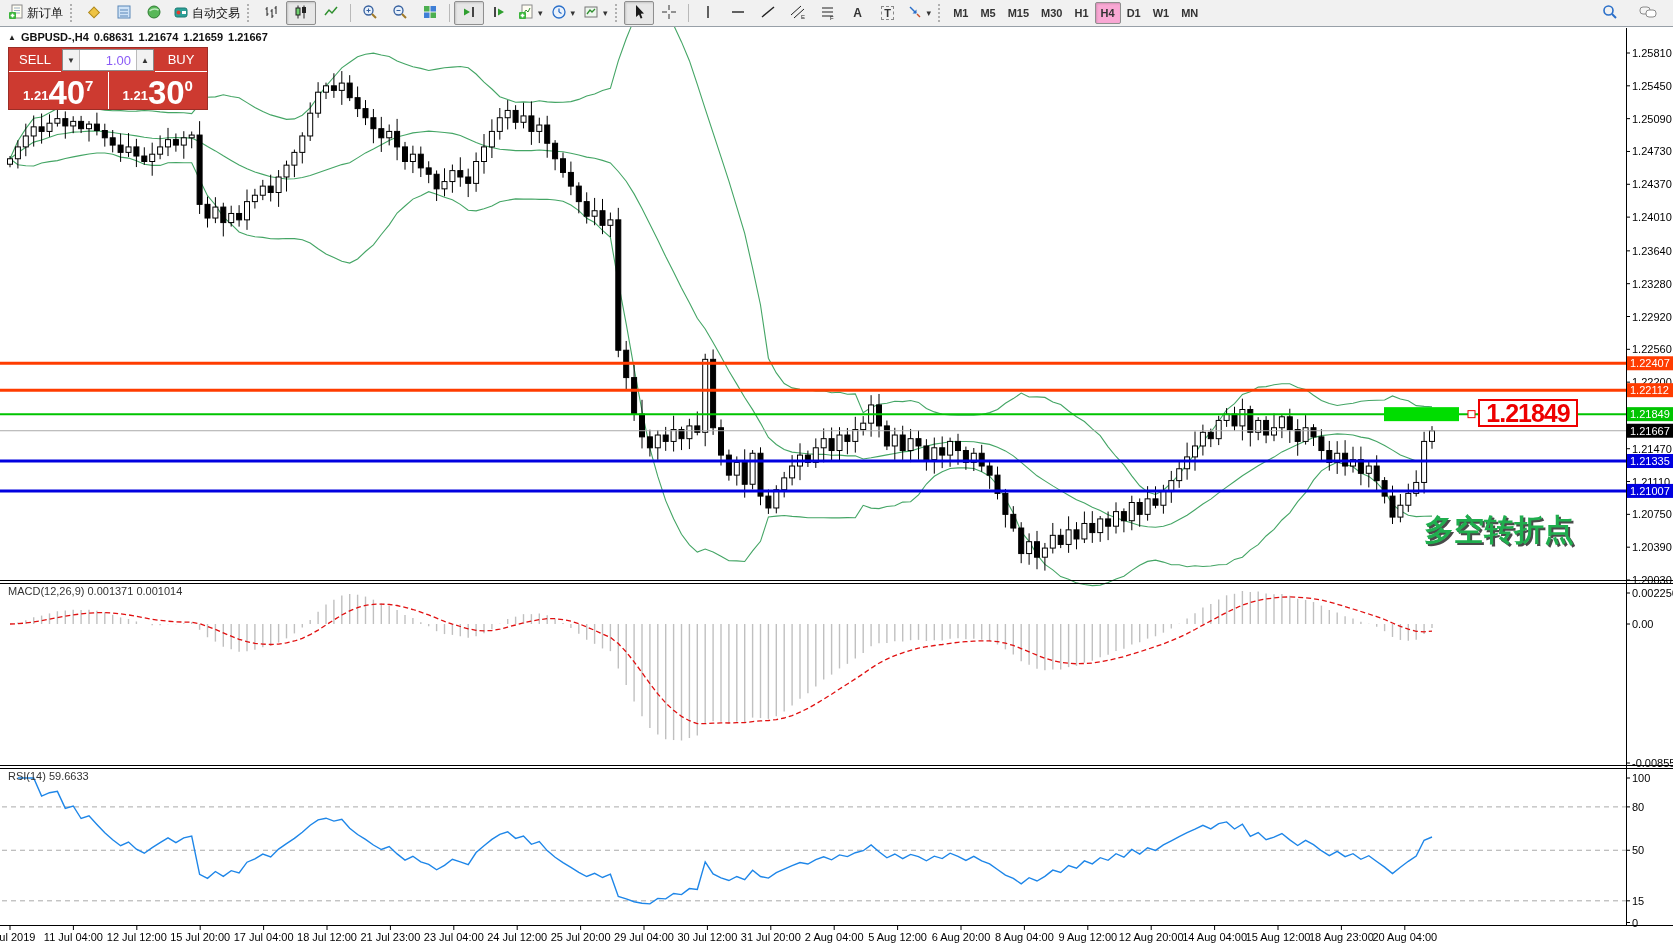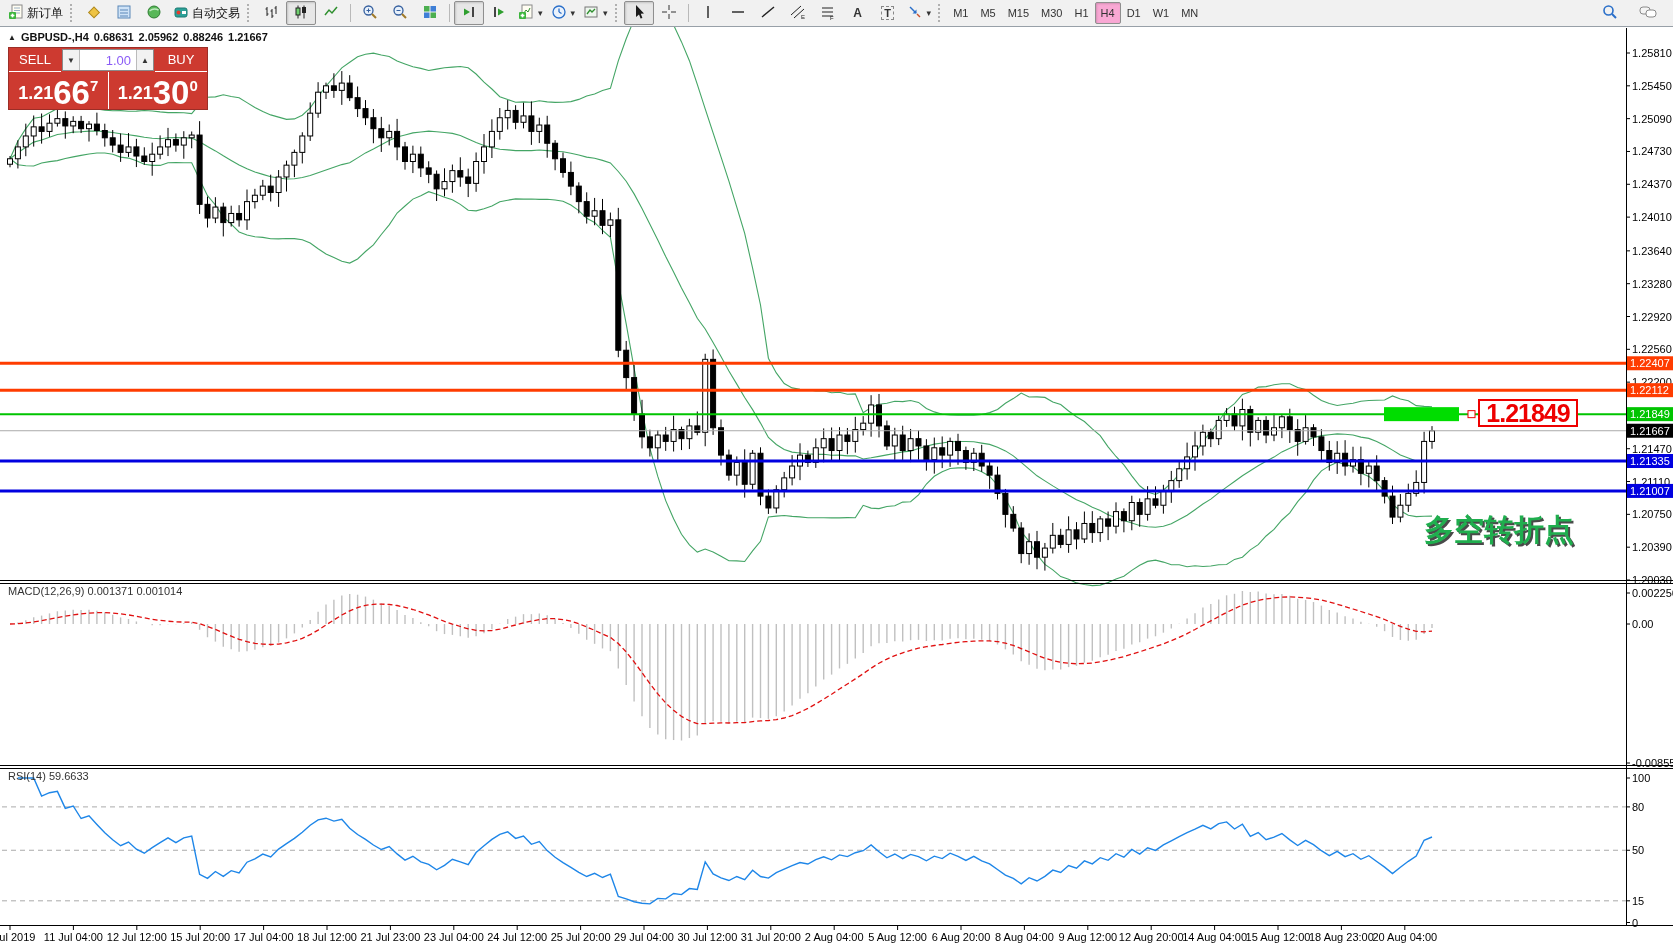--- a/index.html
+++ b/index.html
@@ -9,21 +9,21 @@
   .toolbar{position:absolute;left:0;top:0;width:1673px;height:27px;background:#f1f1f1;
            border-bottom:1px solid #98a0a8;display:flex;align-items:center;padding:0 4px;box-sizing:border-box;z-index:50;}
   .tbtn{height:22px;min-width:22px;display:flex;align-items:center;justify-content:center;gap:3px;
         padding:0 3px;border:1px solid transparent;border-radius:2px;color:#222;font-size:12px;}
   .tbtn.pressed{background:#e7e7e7;border:1px solid #8f8f8f;box-shadow:inset 1px 1px 2px rgba(0,0,0,.15);}
   .tbtn .lbl{font-size:12px;color:#111;white-space:nowrap;}
   .tsep{width:1px;height:18px;background:#b9b9b9;margin:0 4px;}
   .thandle{width:4px;height:18px;margin:0 3px;border-left:2px dotted #b0b0b0;}
   .caret{font-size:9px;color:#333;margin-left:1px;}
   .tfbtn{height:20px;padding:0 5px;display:flex;align-items:center;justify-content:center;
-         font-size:11px;font-weight:normal;color:#333;border:1px solid transparent;border-radius:2px;}
+         font-size:11px;font-weight:bold;color:#333;border:1px solid transparent;border-radius:2px;}
   .tfbtn.pressed{background:#f9a8d4;border:1px solid #8f8f8f;box-shadow:inset 1px 1px 2px rgba(0,0,0,.15);}
   .tb-right{margin-left:auto;display:flex;align-items:center;gap:8px;padding-right:6px;}
   
   #chart-svg{position:absolute;left:0;top:0;z-index:10;}
   .ohlc-title{position:absolute;left:8px;top:31px;z-index:20;font-size:11px;font-weight:bold;color:#111;
               display:flex;align-items:center;gap:5px;}
   .ohlc-title .tri{font-size:8px;color:#222;}
   
   .trade-panel{position:absolute;left:8px;top:47px;width:200px;z-index:30;border:1px solid #9b2e27;
                background:#cd3a30;box-sizing:border-box;}
@@ -33,21 +33,21 @@
   .tp-spin{flex:1;background:#fff;border:1px solid #8a8a8a;display:flex;align-items:stretch;margin:1px;}
   .tp-spin .sbtn{width:16px;display:flex;align-items:center;justify-content:center;background:#f2f2f2;
                  font-size:8px;color:#333;}
   .tp-spin .sbtn.dn{border-right:1px solid #bbb;}
   .tp-spin .sbtn.up{border-left:1px solid #bbb;}
   .tp-spin .val{flex:1;display:flex;align-items:center;justify-content:flex-end;padding-right:5px;
                 font-size:13px;color:#8b5cf6;}
   .tp-row2{display:flex;height:37px;}
   .tp-half{flex:1;display:flex;align-items:flex-end;justify-content:center;color:#fff;padding-bottom:2px;}
   .tp-half.sell{border-right:1px solid #fff;}
-  .pp-small{font-size:18px;font-weight:bold;line-height:1;margin-bottom:5px;}
+  .pp-small{font-size:13px;font-weight:bold;line-height:1;margin-bottom:5px;}
   .pp-big{font-size:33px;font-weight:bold;line-height:.88;}
   .pp-sup{font-size:15px;font-weight:bold;line-height:1;margin-bottom:14px;}
   
   .price-tag{position:absolute;left:1478px;top:399px;width:100px;height:28px;z-index:25;
              background:#fff;border:2px solid #ee0000;color:#ee0000;font-size:25px;font-weight:bold;
              display:flex;align-items:center;justify-content:center;letter-spacing:-1px;box-sizing:border-box;}
   
   .cn-note{position:absolute;left:1424px;top:510px;z-index:25;font-size:30px;font-weight:bold;
            color:#1fae4e;text-shadow:2px 2px 0 #4a4a4a;white-space:nowrap;
            font-family:Liberation Mono, monospace;}
@@ -958,39 +958,39 @@
       <text x="1404.8" y="941" text-anchor="middle" fill="#000" font-size="11" font-family="Liberation Sans, sans-serif">20 Aug 04:00</text>
     </g>
     <text x="8" y="595" text-anchor="start" fill="#333" font-size="11" font-family="Liberation Sans, sans-serif">MACD(12,26,9) 0.001371 0.001014</text>
     <text x="8" y="780" text-anchor="start" fill="#333" font-size="11" font-family="Liberation Sans, sans-serif">RSI(14) 59.6633</text>
   </svg>
 
 <div class="ohlc-title">
   <span class="tri">▲</span>
   <span>GBPUSD-,H4</span>
   <span>0.68631</span>
-  <span>2.05962</span>
-  <span>0.88246</span>
+  <span>1.21674</span>
+  <span>1.21659</span>
   <span>1.21667</span>
 </div>
 
 <div class="trade-panel">
   <div class="tp-row1">
     <div class="tp-btn">SELL</div>
     <div class="tp-spin">
       <span class="sbtn dn">▼</span>
       <span class="val">1.00</span>
       <span class="sbtn up">▲</span>
     </div>
     <div class="tp-btn">BUY</div>
   </div>
   <div class="tp-row2">
     <div class="tp-half sell">
       <span class="pp-small">1.21</span>
-        <span class="pp-big">66</span>
+        <span class="pp-big">40</span>
         <span class="pp-sup">7</span>
     </div>
     <div class="tp-half">
       <span class="pp-small">1.21</span>
         <span class="pp-big">30</span>
         <span class="pp-sup">0</span>
     </div>
   </div>
 </div>
 

